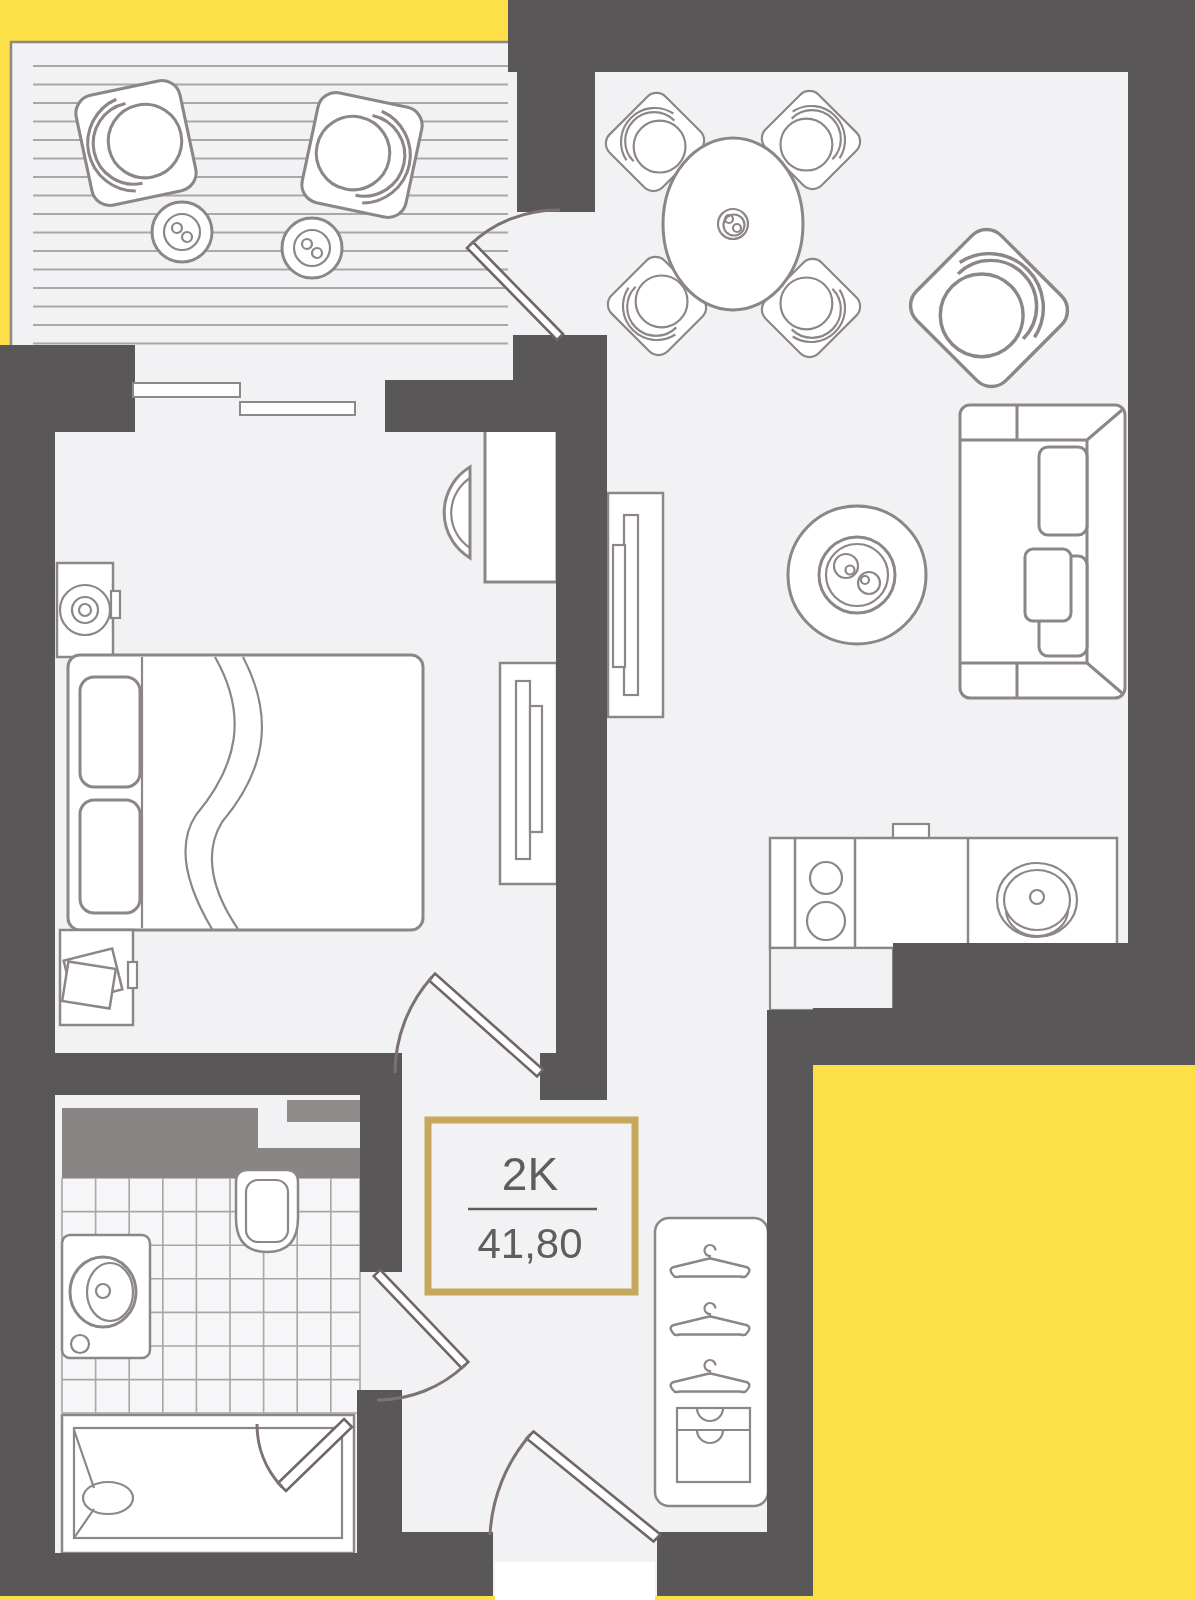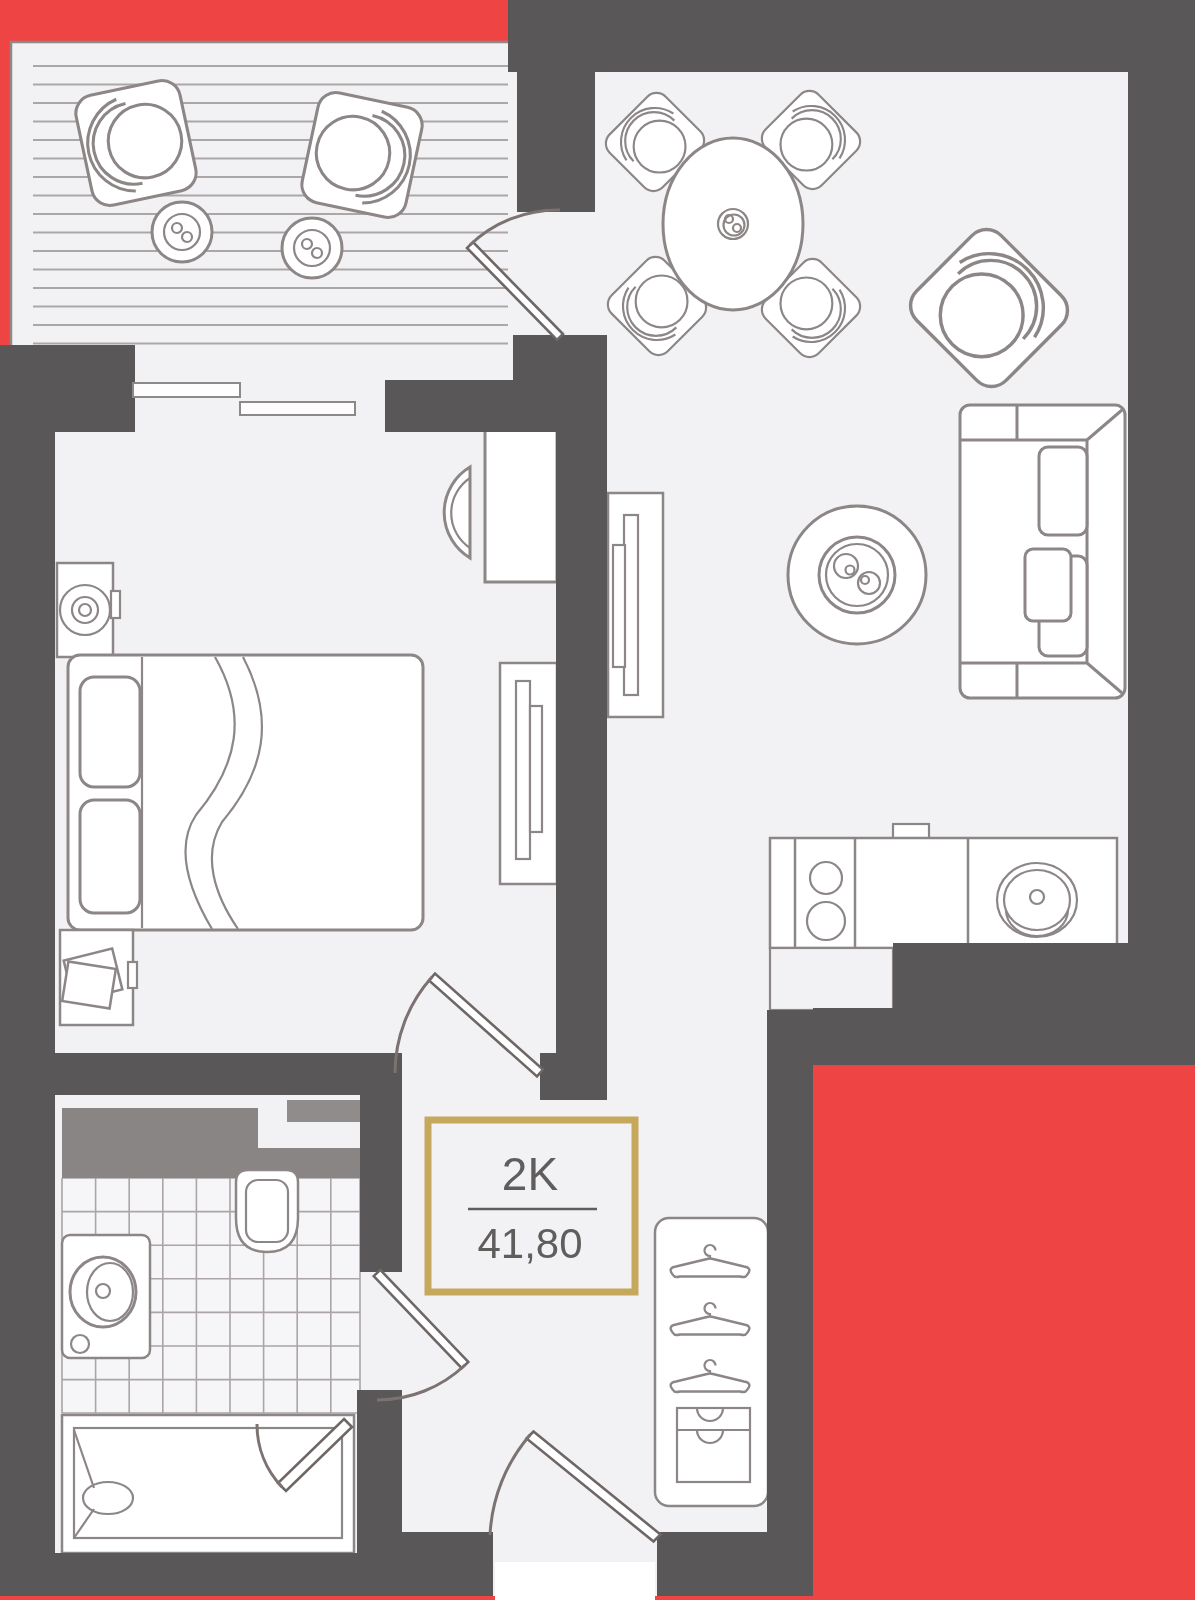--- a/index.html
+++ b/index.html
@@ -1,16 +1,16 @@
 <!DOCTYPE html>
 <html><head>
 <meta charset="utf-8">
 <style>
   html,body{margin:0;padding:0;background:#ffffff;}
-  .stage{position:relative;width:1195px;height:1600px;background:#ef4444;overflow:hidden;}
+  .stage{position:relative;width:1195px;height:1600px;background:#fde047;overflow:hidden;}
   svg{display:block;}
   
   .wall{fill:#595757;stroke:none;}
   .shaft{fill:#8A8585;stroke:none;}
   .floor{fill:#F2F2F4;stroke:none;}
   
   .f{fill:#FFFFFF;stroke:#8D8686;stroke-width:3;}
   .fn{fill:none;stroke:#8D8686;stroke-width:3;}
   .fthin{fill:none;stroke:#8D8686;stroke-width:2.2;}
   .deck{stroke:#ACA7A7;stroke-width:1.8;fill:none;}

